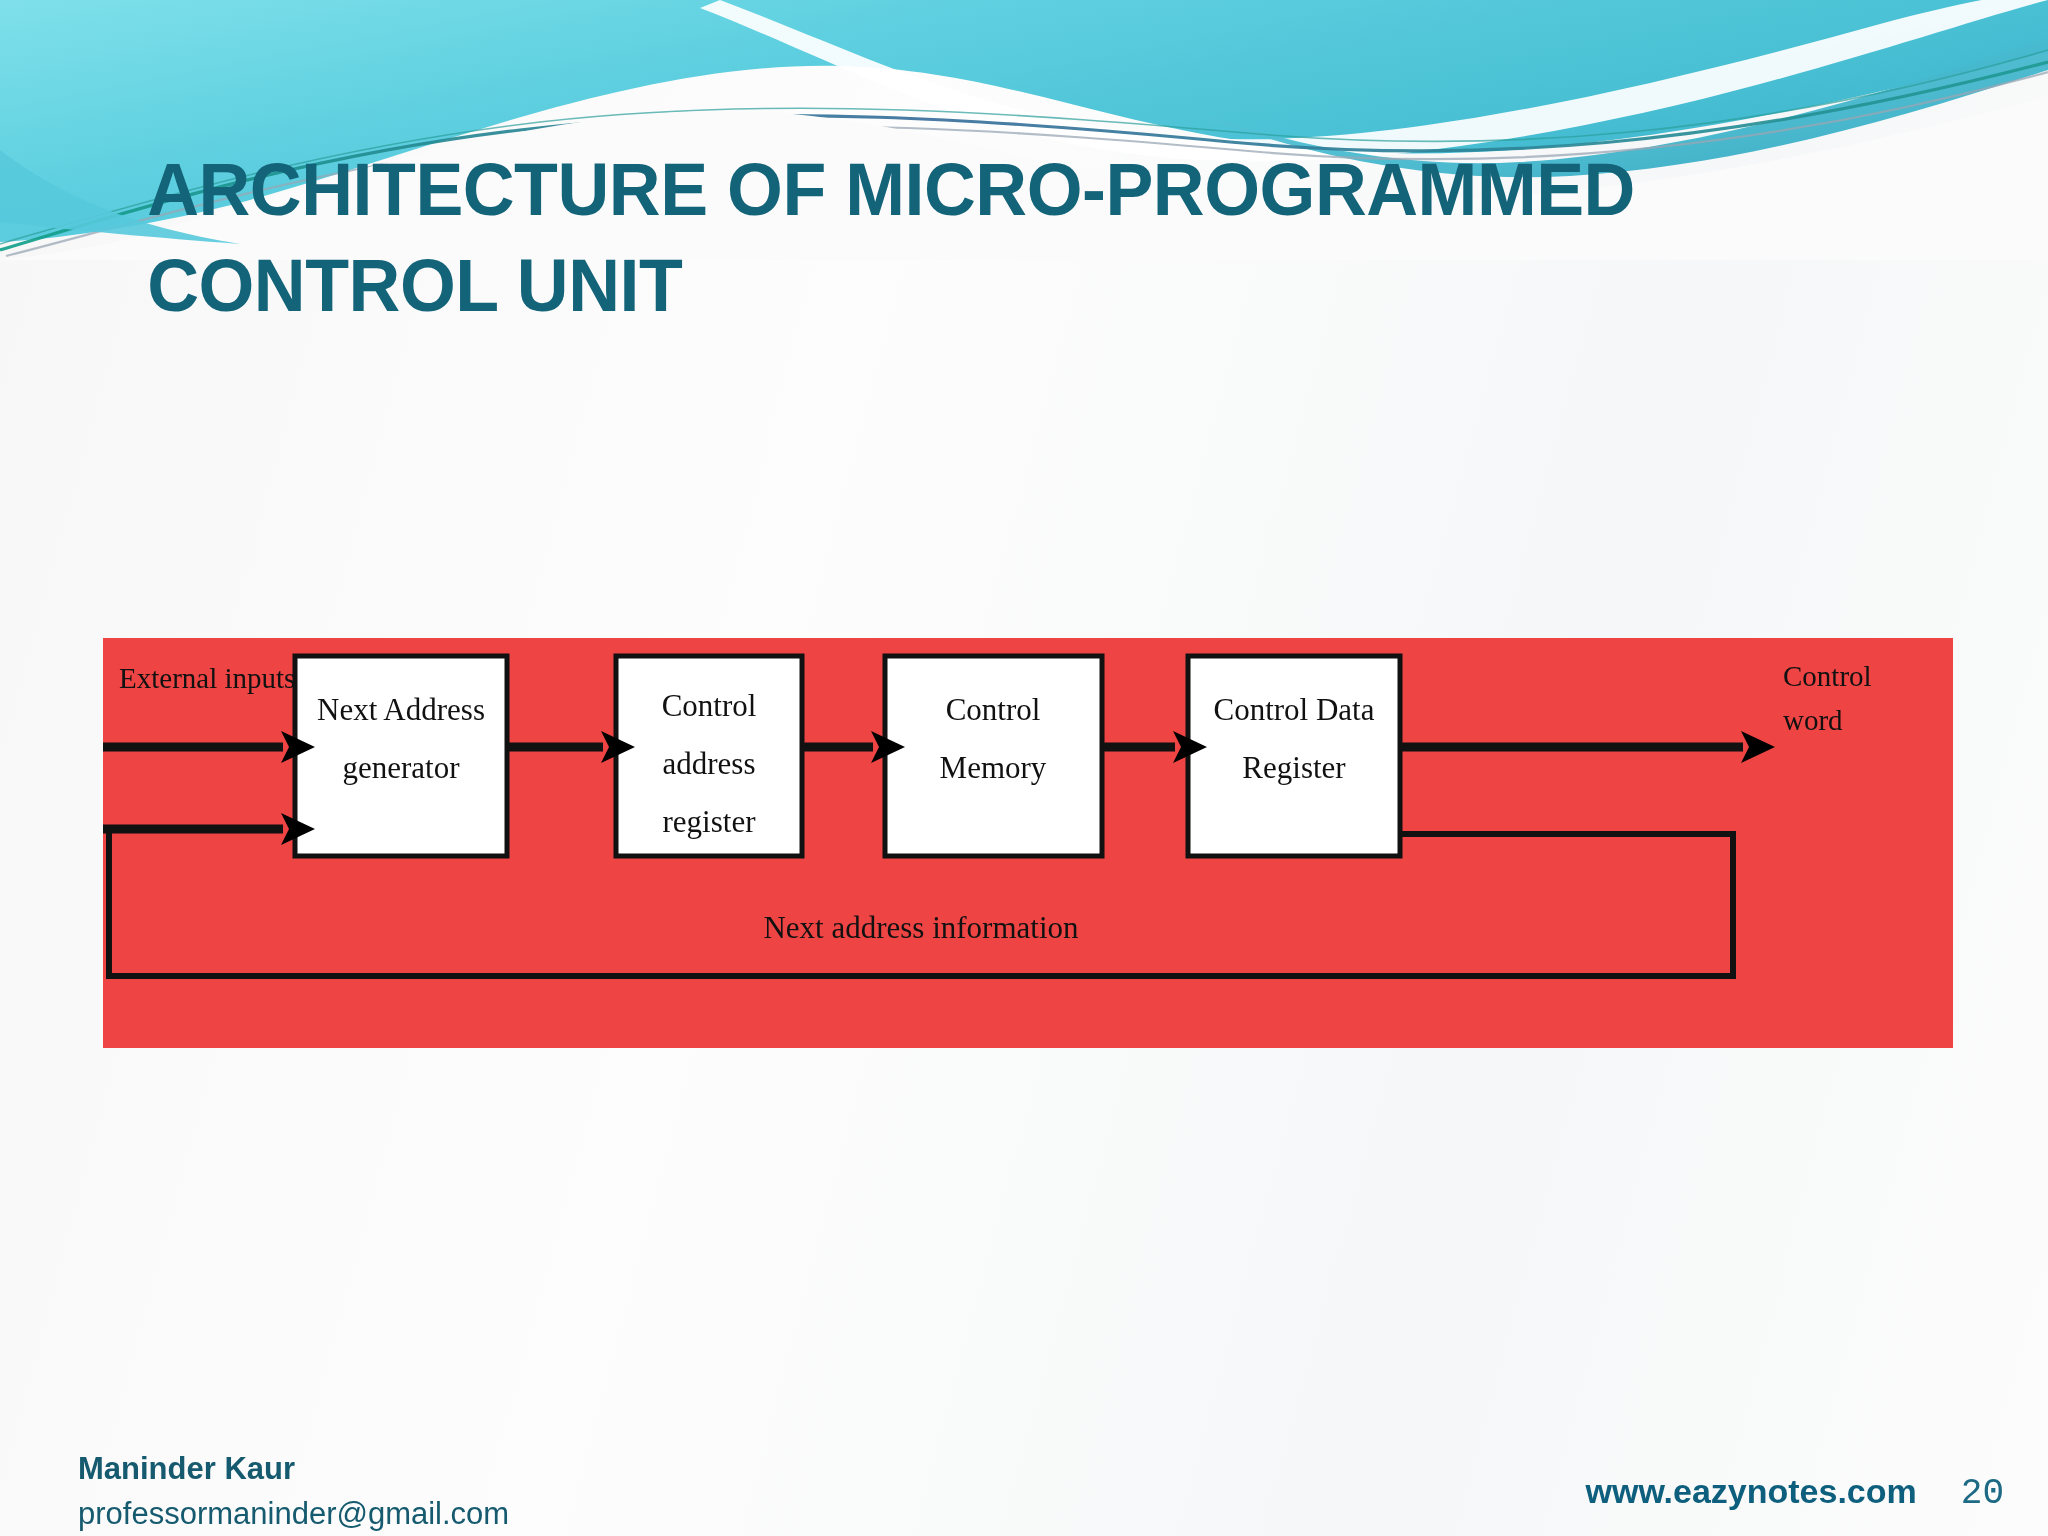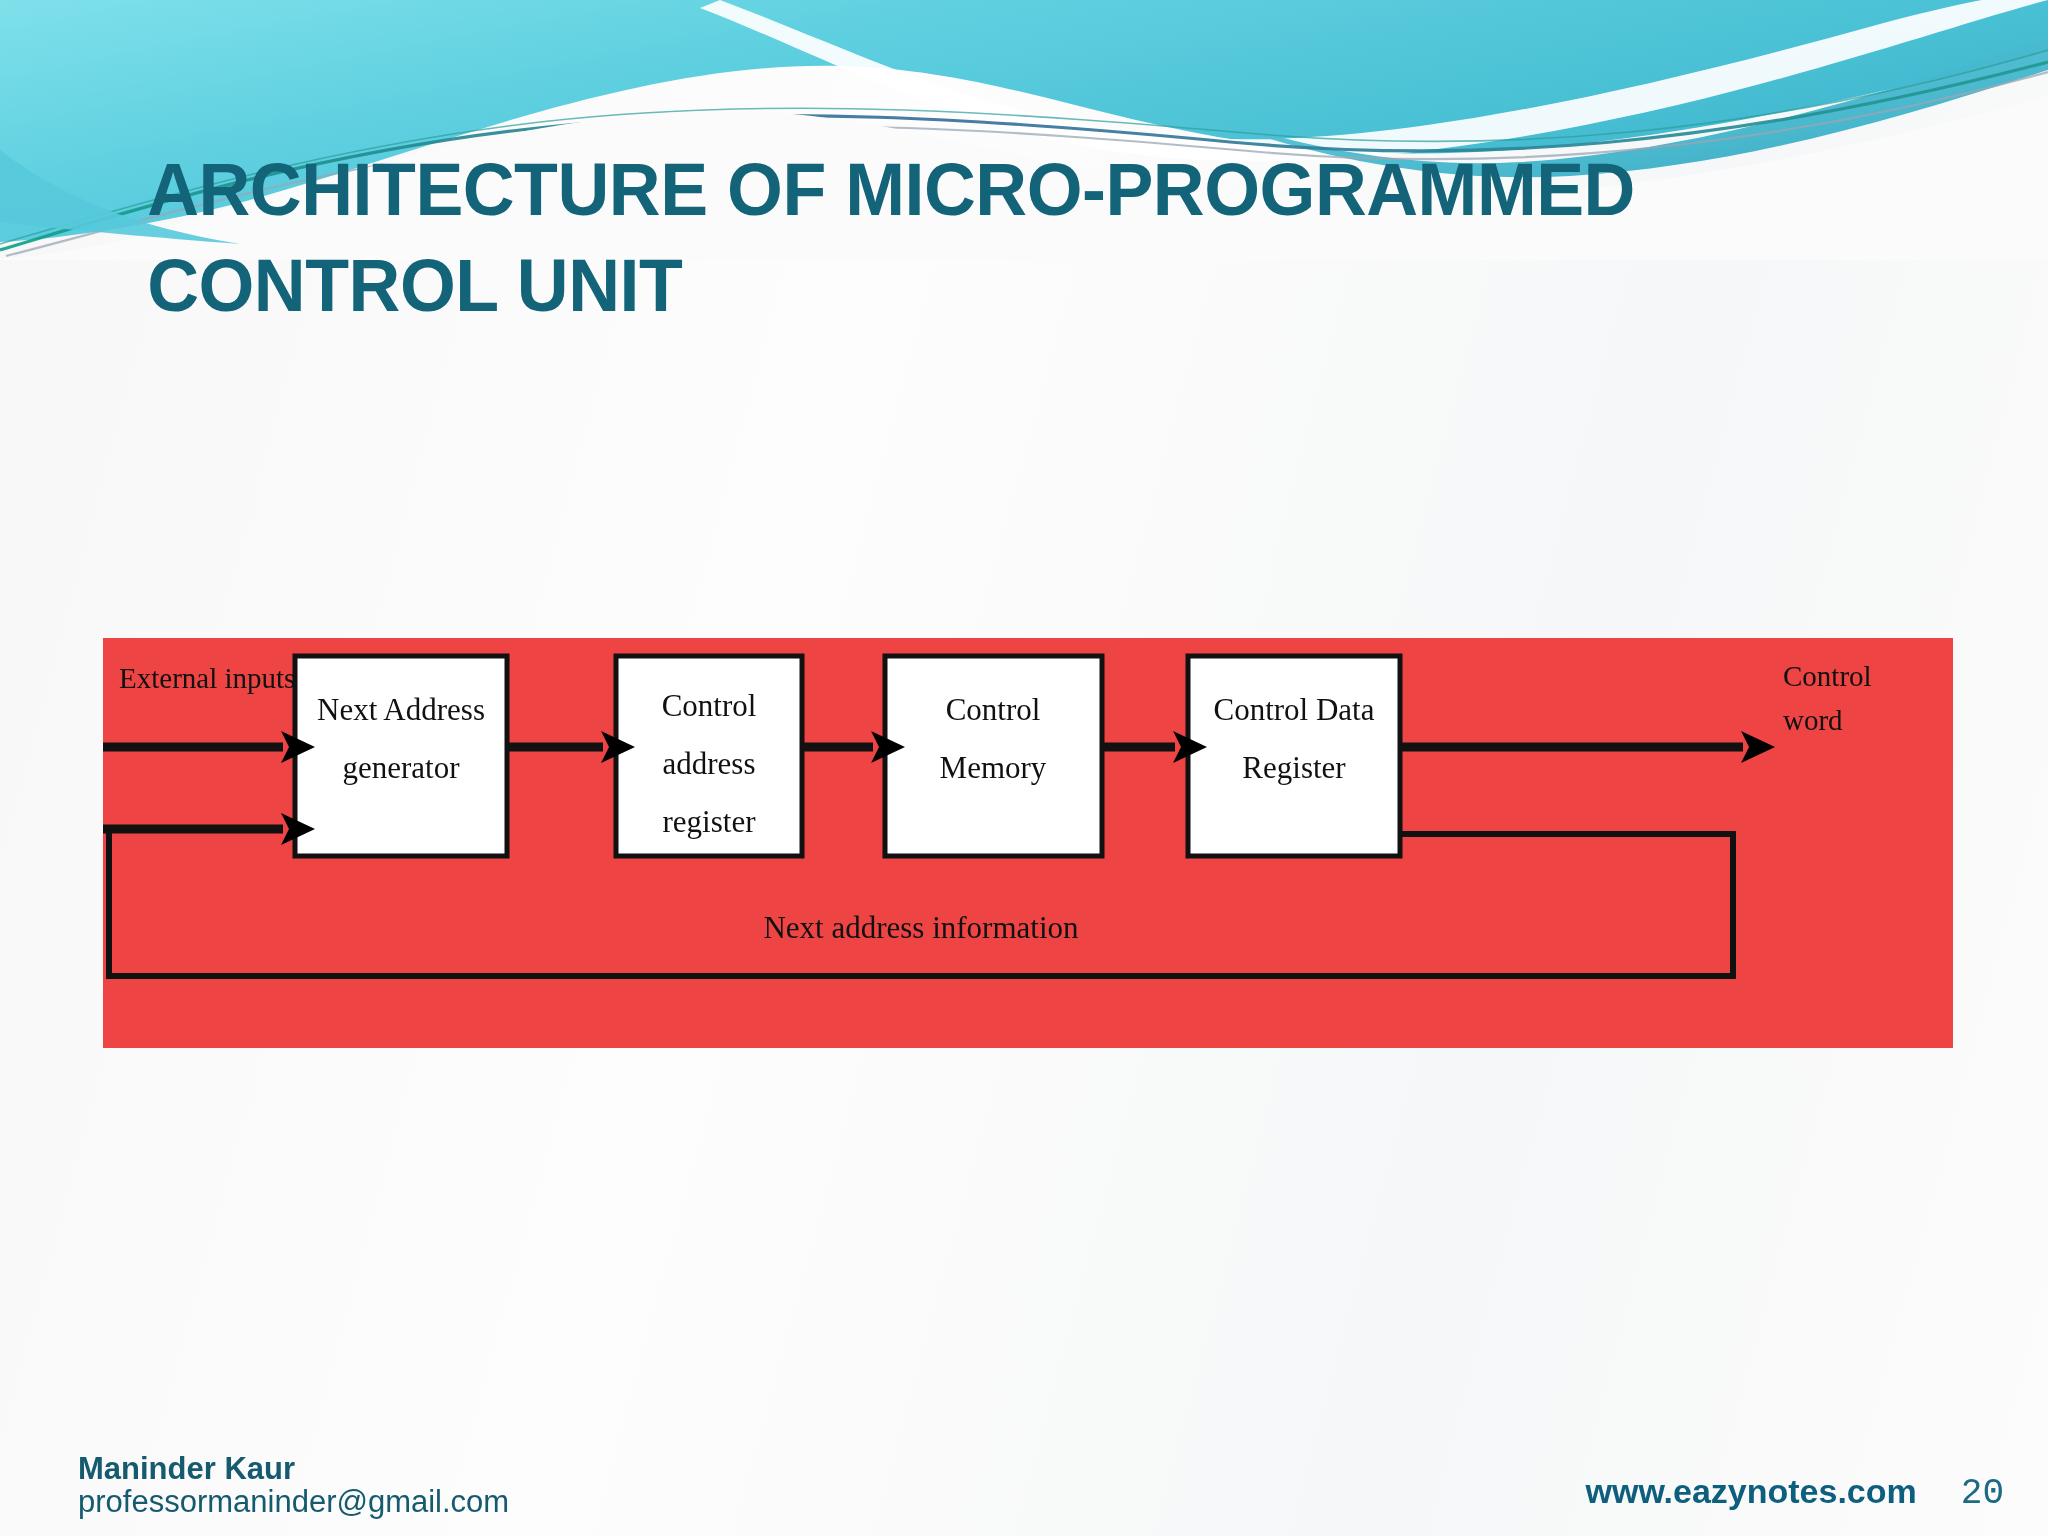--- a/index.html
+++ b/index.html
@@ -91,21 +91,21 @@
     font-family: Liberation Sans, sans-serif;
     font-weight: bold;
     font-size: 31px;
     color: #155a6e;
   }
   .footer-mail {
     font-family: "Liberation Sans", sans-serif;
     font-weight: normal;
     font-size: 31px;
     color: #155a6e;
-    margin-top: 0;
+    margin-top: 12px;
   }
   .footer-right {
     position: absolute;
     right: 44px;
     top: 1472px;
     display: flex;
     align-items: baseline;
     gap: 44px;
     justify-content: center;
   }

